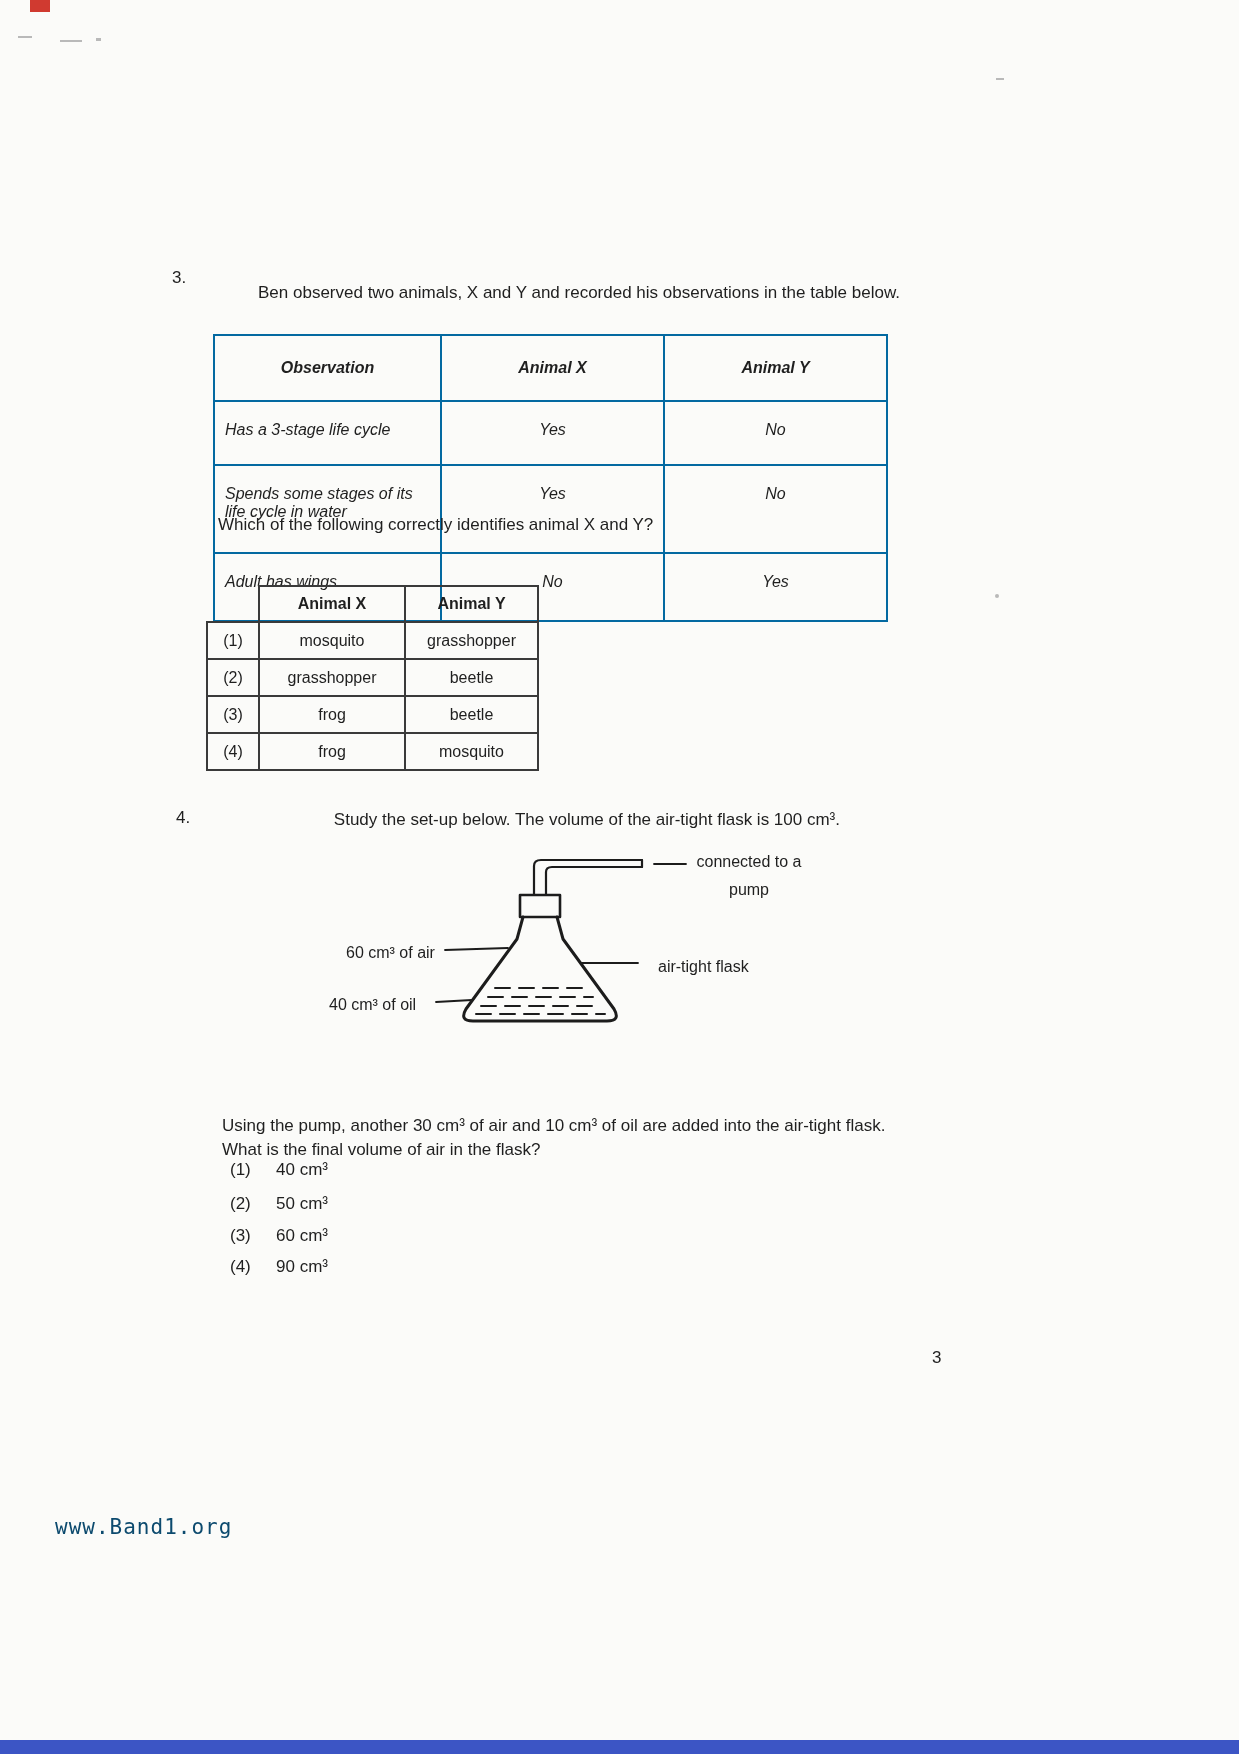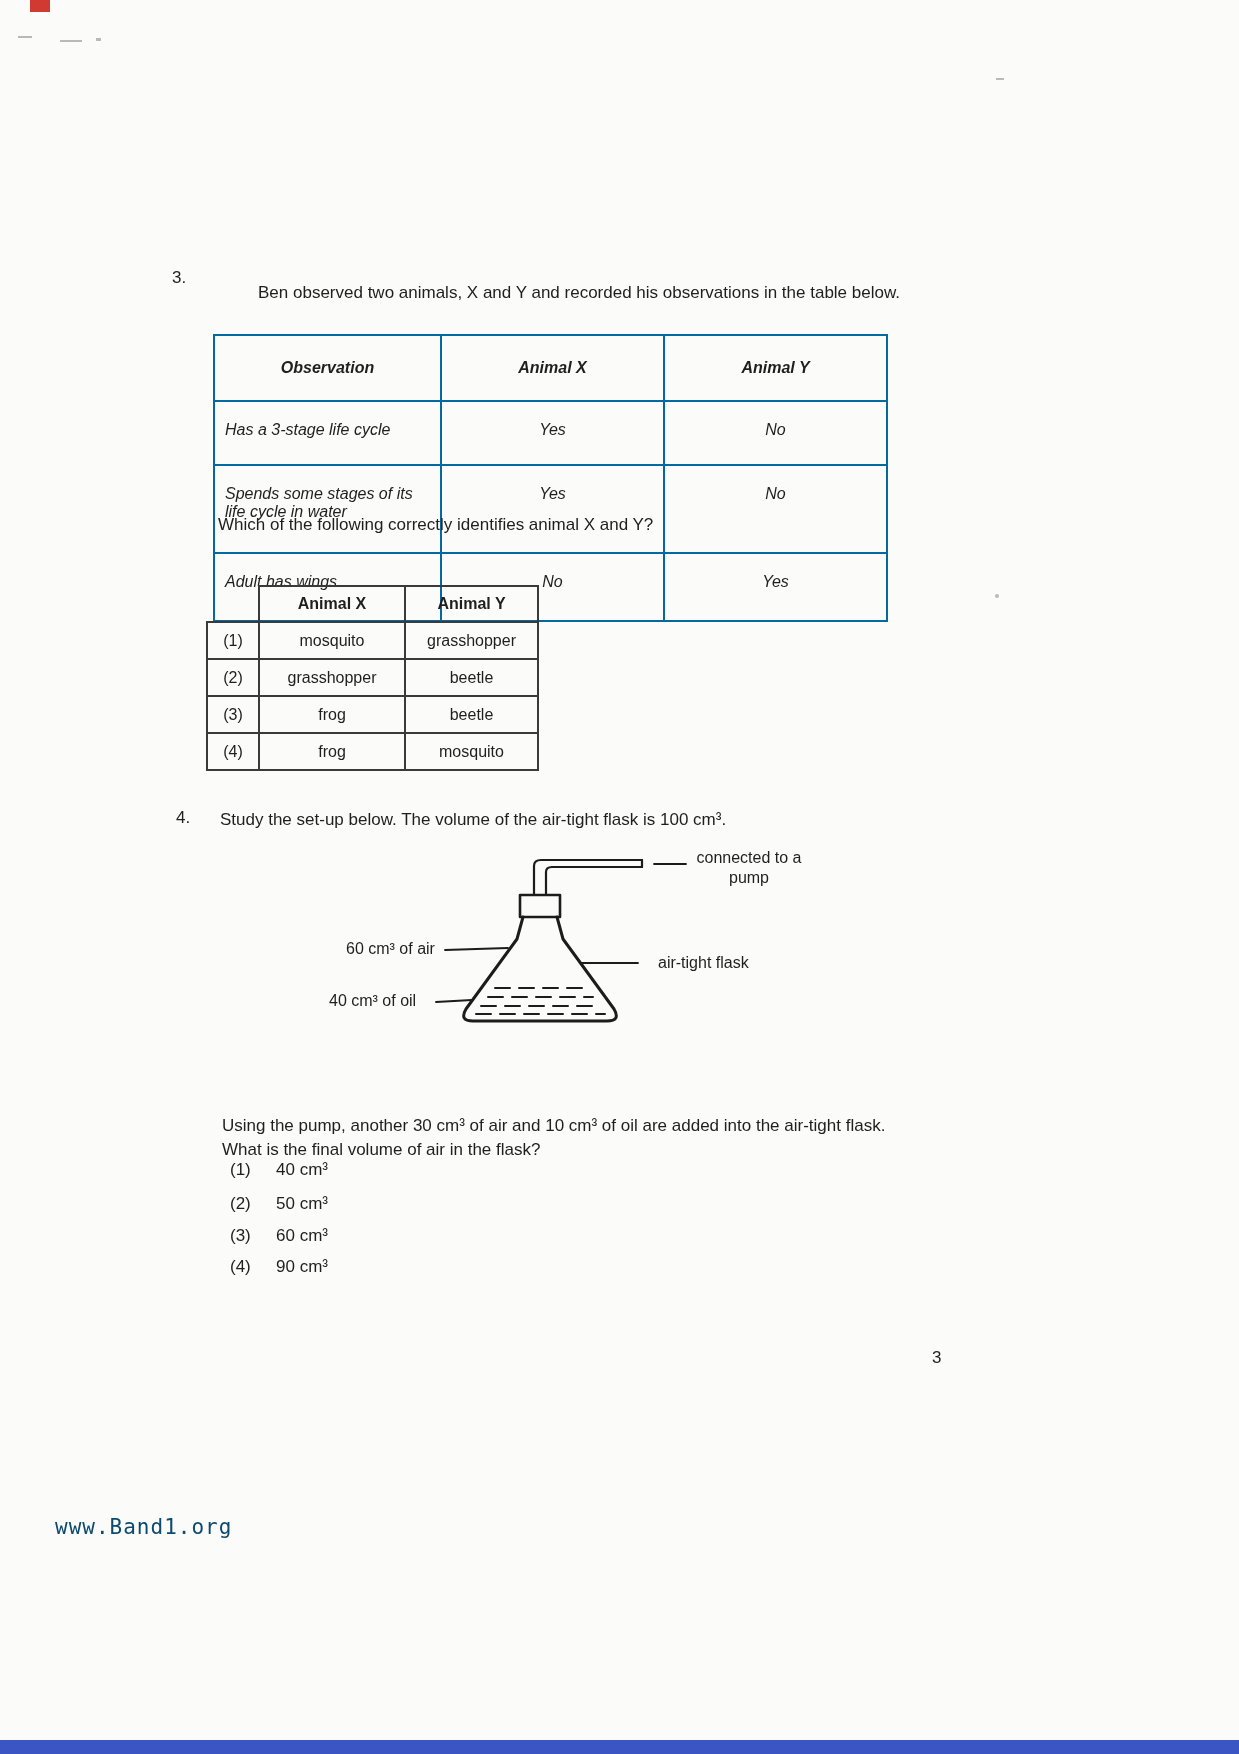--- a/index.html
+++ b/index.html
@@ -66,21 +66,21 @@
   }
   .opt-table th{height:30px;font-weight:bold;}
   .opt-table td{height:31px;}
   .opt-table .blank{border:none;background:transparent;}
   .opt-table col.l{width:52px;}
   .opt-table col.x{width:146px;}
   .opt-table col.y{width:133px;}
   
   .diag-label{
     font-size:16px;
-    line-height:20px;
+    line-height:28px;
   }
   
   .mc-row{
     position:absolute;
     left:230px;
     font-size:17px;
   }
   .mc-row .lbl{display:inline-block;width:46px;}
   
   .pagenum{font-size:17px;}
@@ -184,21 +184,21 @@
     <tr>
       <td>(4)</td>
       <td>frog</td>
       <td>mosquito</td>
     </tr>
   </tbody>
     </table>
 
   <div class="abs qnum" style="left:176px;top:808px;">4.</div>
 
-  <div class="abs prompt" style="left:220px;top:808px;width:620px;">Study the set-up below. The volume of the air-tight flask is 100 cm³.</div>
+  <div class="abs prompt" style="left:220px;top:808px;width:620px;text-align:right;">Study the set-up below. The volume of the air-tight flask is 100 cm³.</div>
 
   <svg class="abs" style="left:320px;top:840px;" width="500" height="200" viewBox="0 0 500 200">
     <g stroke="#1c1c1c" fill="none" stroke-linejoin="round" stroke-linecap="round">
 
       <path d="M214,55 L214,26 Q214,20 221,20 L322,20" stroke-width="2.2"></path>
       <path d="M226,55 L226,32 Q226,27 232,27 L322,27" stroke-width="2.2"></path>
       <path d="M322,20 L322,27" stroke-width="2.2"></path>
 
       <path d="M334,24 L366,24" stroke-width="1.8"></path>
 

